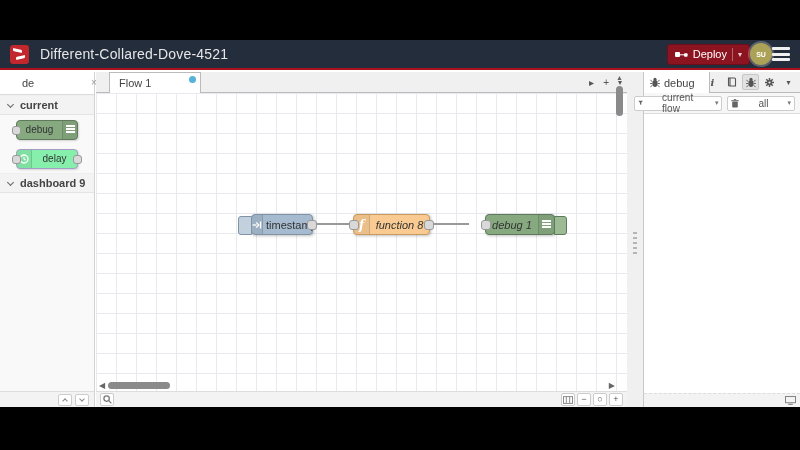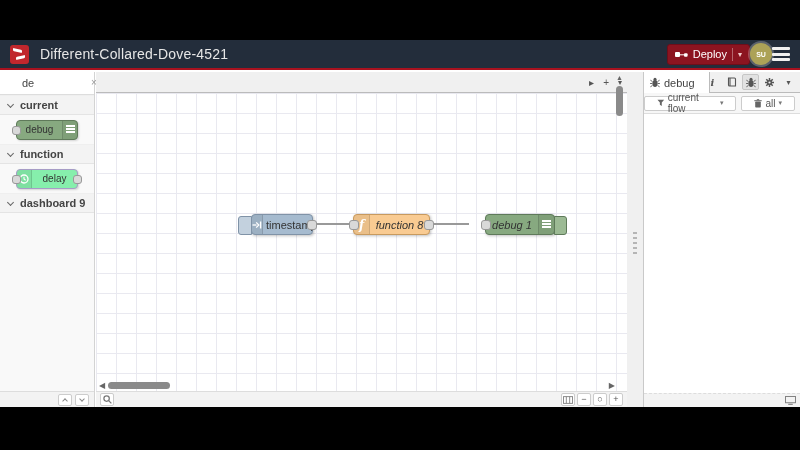--- a/index.html
+++ b/index.html
@@ -114,21 +114,21 @@
   .sb-tabbar{position:absolute;left:0;top:0;right:0;height:21px;background:#f0f0f0;border-bottom:1px solid #bbb;}
   .sb-tab{position:absolute;left:0;top:0;width:66px;height:21px;background:#fff;border-right:1px solid #bbb;
           display:flex;align-items:center;gap:4px;padding-left:6px;font-size:11px;color:#444;cursor:pointer;}
   .sb-btns{position:absolute;right:3px;top:2px;display:flex;align-items:center;gap:2px;}
   .sbtn{width:17px;height:16px;display:flex;align-items:center;justify-content:center;border-radius:2px;
         color:#555;font-size:10px;cursor:pointer;}
   .sbtn.sel{background:#e2e2e2;border:1px solid #c6c6c6;}
   .sb-filter{position:absolute;left:0;top:21px;right:0;height:21px;background:#f7f7f7;border-bottom:1px solid #ddd;
              display:flex;align-items:center;justify-content:flex-end;gap:5px;padding-right:5px;}
   .fbtn{height:15px;background:#fff;border:1px solid #ccc;border-radius:2px;display:flex;align-items:center;
-        gap:3px;padding:0 12px;font-size:10px;color:#555;cursor:pointer;}
+        gap:19px;padding:0 3px;font-size:10px;color:#555;cursor:pointer;}
   .fbtn .car{font-size:7px;color:#777;}
   .sb-body{position:absolute;left:0;top:42px;right:0;bottom:14px;background:#fff;}
   .sb-foot{position:absolute;left:0;right:0;bottom:0;height:14px;background:#f3f3f3;border-top:1px dashed #ddd;
            display:flex;align-items:center;justify-content:flex-end;padding-right:4px;}
   svg{display:block;}
 </style>
 </head>
 <body>
 
 <div class="stage">
@@ -177,24 +177,20 @@
       <div class="prow">
         <div class="pnode n-debug">
           <span class="pport pl"></span>
           <span class="plabel">debug</span>
           <span class="icon-region ir-r">
               <span class="lines-icon"></span>
             </span>
         </div>
       </div>
 
-      <div class="pcat">
-        <span class="chev"></span>
-        <span>function</span>
-      </div>
       <div class="prow">
         <div class="pnode n-delay">
           <span class="pport pl"></span>
           <span class="icon-region ir-l">
             <svg width="10" height="10" viewBox="0 0 10 10">
               <circle cx="5" cy="5" r="4" fill="none" stroke="#fff" stroke-width="1.3"></circle>
               <path d="M5 2.8V5l1.6 1.2" fill="none" stroke="#fff" stroke-width="1.1"></path>
             </svg>
           </span>
           <span class="plabel">delay</span>
@@ -212,20 +208,24 @@
             <span class="chev-u"></span>
           </span>
         <span class="tinybtn">
             <span class="chev-d"></span>
           </span>
       </div>
     </div>
 
     <div class="canvascol">
       <div class="tabbar">
+        <div class="flowtab">
+          <span>Flow 1</span>
+          <span class="moddot"></span>
+        </div>
         <div class="tabctl">
           <span>▸</span>
           <span>+</span>
           <span style="font-size:8px;">▾</span>
         </div>
       </div>
 
       <div class="canvas">
 
         <div class="wire" style="left:217px;top:130px;width:41px;"></div>

